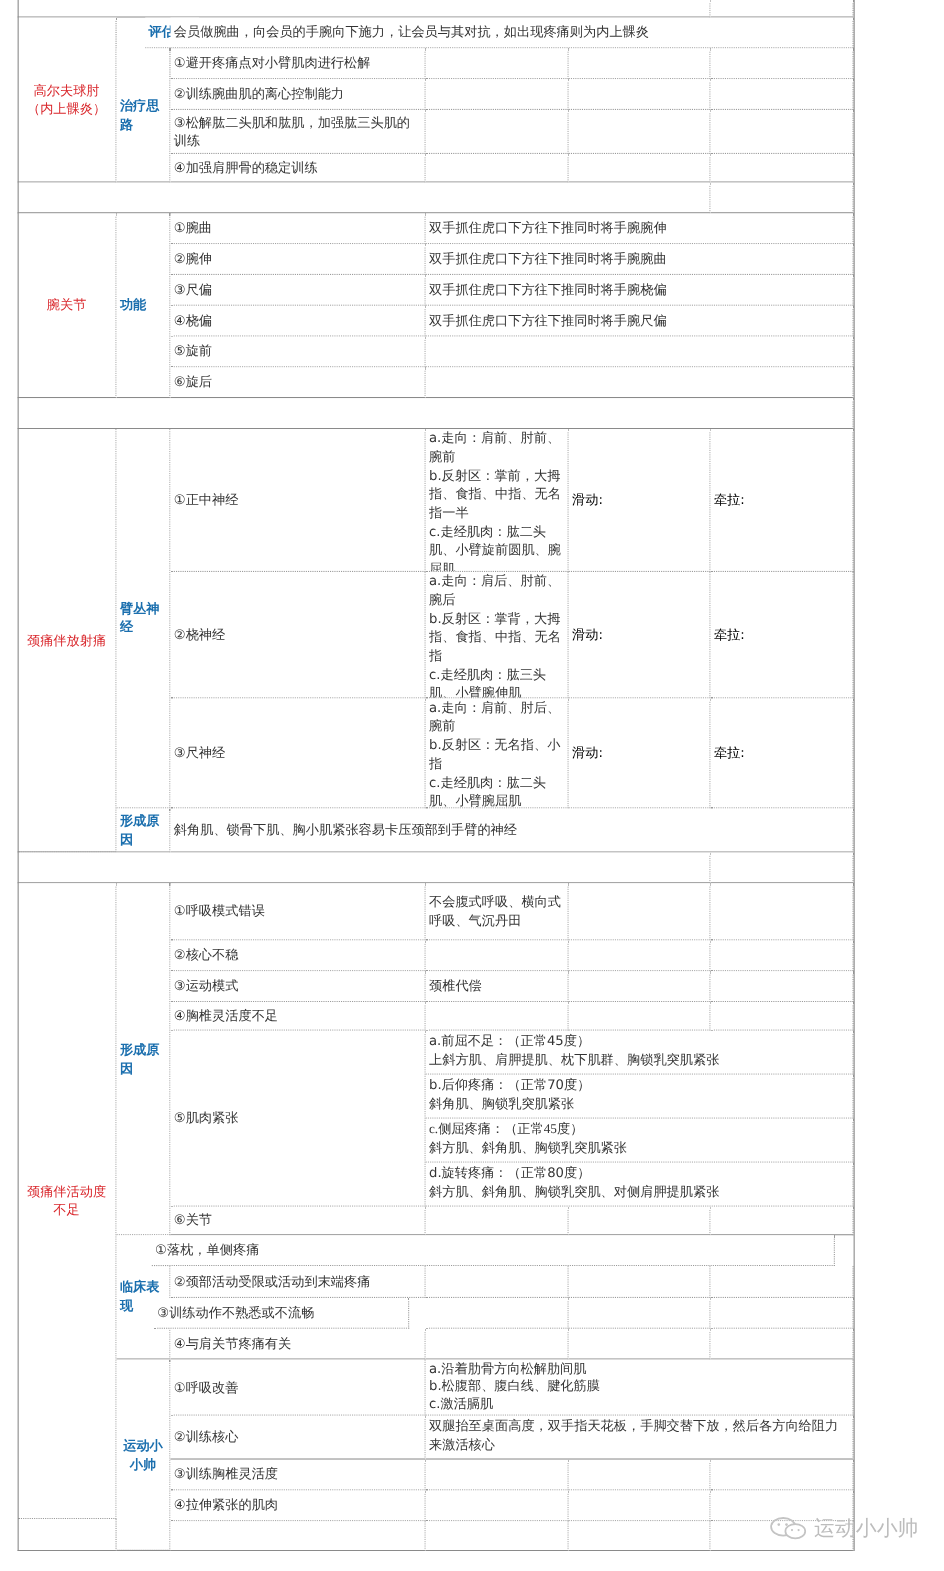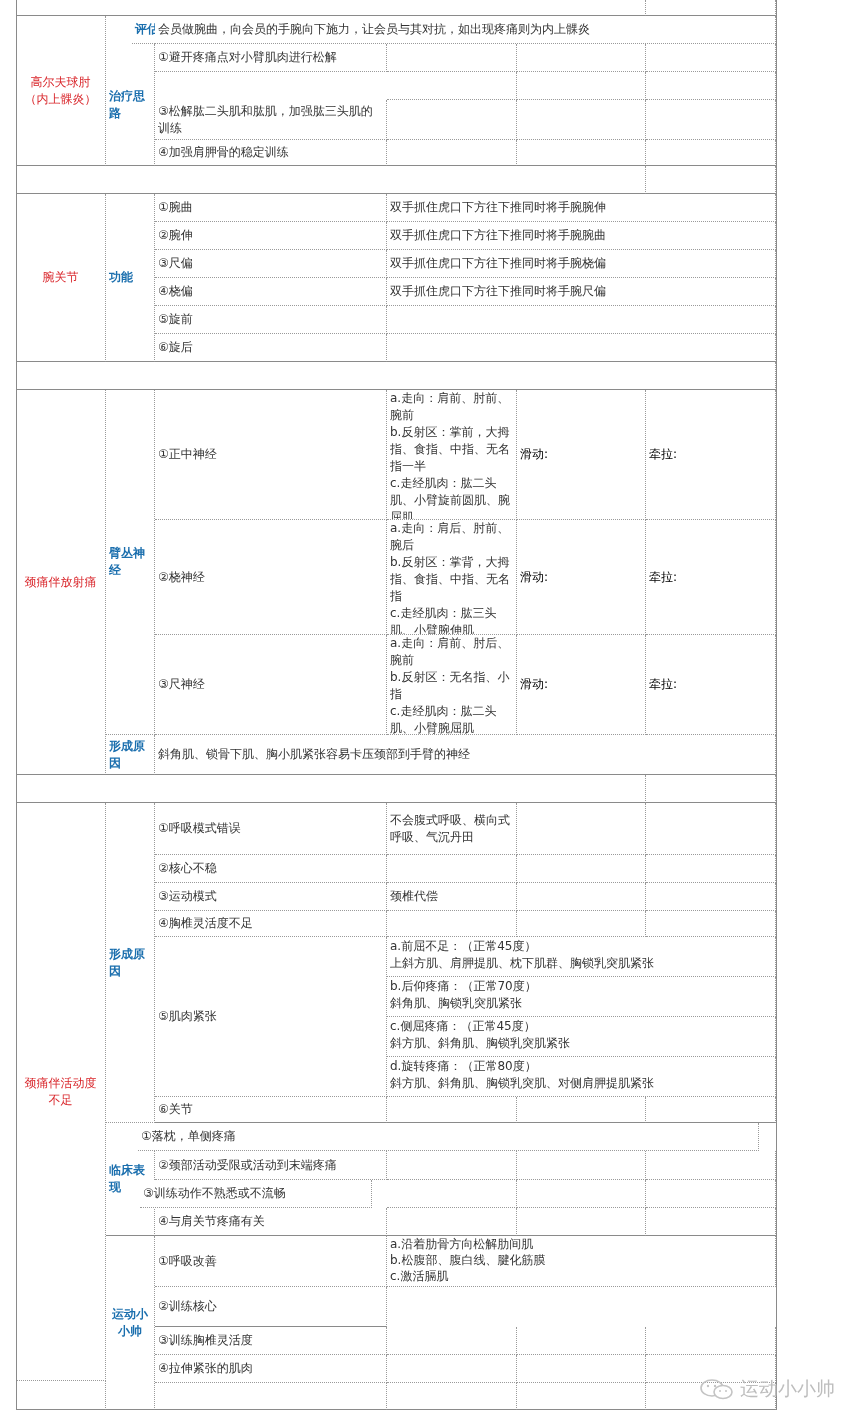--- a/index.html
+++ b/index.html
@@ -35,20 +35,21 @@
     </div>
   <div class="cell vc blue" style="left:106px;top:16px;width:49px;height:28px;margin-left:26px;">评估</div>
   <div class="cell vc" style="left:155px;top:16px;width:621px;height:28px;">会员做腕曲，向会员的手腕向下施力，让会员与其对抗，如出现疼痛则为内上髁炎</div>
 
   <div class="cell vc" style="left:155px;top:44px;width:232px;height:28px;">①避开疼痛点对小臂肌肉进行松解</div>
   <div class="cell vc blue solidB" style="left:106px;top:44px;width:49px;height:122px;">治疗思路</div>
   <div class="cell" style="left:387px;top:44px;width:130px;height:28px;"></div>
   <div class="cell" style="left:517px;top:44px;width:129px;height:28px;"></div>
   <div class="cell" style="left:646px;top:44px;width:130px;height:28px;"></div>
 
+  <div class="cell vc" style="left:155px;top:72px;width:232px;height:28px;">②训练腕曲肌的离心控制能力</div>
   <div class="cell" style="left:387px;top:72px;width:130px;height:28px;"></div>
   <div class="cell" style="left:517px;top:72px;width:129px;height:28px;"></div>
   <div class="cell" style="left:646px;top:72px;width:130px;height:28px;"></div>
 
   <div class="cell vc" style="left:155px;top:100px;width:232px;height:40px;">③松解肱二头肌和肱肌，加强肱三头肌的训练</div>
   <div class="cell" style="left:387px;top:100px;width:130px;height:40px;"></div>
   <div class="cell" style="left:517px;top:100px;width:129px;height:40px;"></div>
   <div class="cell" style="left:646px;top:100px;width:130px;height:40px;"></div>
 
   <div class="cell vc solidB" style="left:155px;top:140px;width:232px;height:26px;">④加强肩胛骨的稳定训练</div>
@@ -130,21 +131,21 @@
   <div class="cell vc" style="left:155px;top:911px;width:232px;height:26px;">④胸椎灵活度不足</div>
   <div class="cell" style="left:387px;top:911px;width:130px;height:26px;"></div>
   <div class="cell" style="left:517px;top:911px;width:129px;height:26px;"></div>
   <div class="cell" style="left:646px;top:911px;width:130px;height:26px;"></div>
 
   <div class="cell vc" style="left:155px;top:937px;width:232px;height:160px;">⑤肌肉紧张</div>
   <div class="cell multi" style="left:387px;top:937px;width:389px;height:40px;padding-top:1px;">a.前屈不足：（正常45度）
 上斜方肌、肩胛提肌、枕下肌群、胸锁乳突肌紧张</div>
   <div class="cell multi" style="left:387px;top:977px;width:389px;height:40px;padding-top:1px;">b.后仰疼痛：（正常70度）
 斜角肌、胸锁乳突肌紧张</div>
-  <div class="cell multi" style="left:387px;top:1017px;width:389px;height:40px;padding-top:1px;">c.侧屈疼痛：（正常45度）
+  <div class="cell multi" style="left:387px;top:1017px;width:389px;height:40px;padding-top:1px;font-family:Liberation Serif, serif;">c.侧屈疼痛：（正常45度）
 斜方肌、斜角肌、胸锁乳突肌紧张</div>
   <div class="cell multi" style="left:387px;top:1057px;width:389px;height:40px;padding-top:1px;">d.旋转疼痛：（正常80度）
 斜方肌、斜角肌、胸锁乳突肌、对侧肩胛提肌紧张</div>
 
   <div class="cell vc solidB" style="left:155px;top:1097px;width:232px;height:26px;">⑥关节</div>
   <div class="cell solidB" style="left:387px;top:1097px;width:130px;height:26px;"></div>
   <div class="cell solidB" style="left:517px;top:1097px;width:129px;height:26px;"></div>
   <div class="cell solidB" style="left:646px;top:1097px;width:130px;height:26px;"></div>
 
   <div class="cell vc blue solidB" style="left:106px;top:1123px;width:49px;height:113px;">临床表现</div>
@@ -166,20 +167,21 @@
   <div class="cell solidB" style="left:646px;top:1208px;width:130px;height:28px;"></div>
 
   <div class="cell vc hc blue" style="left:106px;top:1236px;width:49px;height:174px;">运动小小帅</div>
 
   <div class="cell vc" style="left:155px;top:1236px;width:232px;height:51px;">①呼吸改善</div>
   <div class="cell multi" style="left:387px;top:1236px;width:389px;height:51px;padding-top:0;line-height:16px;">a.沿着肋骨方向松解肋间肌
 b.松腹部、腹白线、腱化筋膜
 c.激活膈肌</div>
 
   <div class="cell vc solidB" style="left:155px;top:1287px;width:232px;height:40px;">②训练核心</div>
+  <div class="cell solidB" style="left:387px;top:1287px;width:389px;height:40px;padding-top:1px;">双腿抬至桌面高度，双手指天花板，手脚交替下放，然后各方向给阻力来激活核心</div>
 
   <div class="cell vc" style="left:155px;top:1327px;width:232px;height:28px;">③训练胸椎灵活度</div>
   <div class="cell" style="left:387px;top:1327px;width:130px;height:28px;"></div>
   <div class="cell" style="left:517px;top:1327px;width:129px;height:28px;"></div>
   <div class="cell" style="left:646px;top:1327px;width:130px;height:28px;"></div>
 
   <div class="cell vc" style="left:155px;top:1355px;width:232px;height:28px;">④拉伸紧张的肌肉</div>
   <div class="cell" style="left:387px;top:1355px;width:130px;height:28px;"></div>
   <div class="cell" style="left:517px;top:1355px;width:129px;height:28px;"></div>
   <div class="cell" style="left:646px;top:1355px;width:130px;height:28px;"></div>

